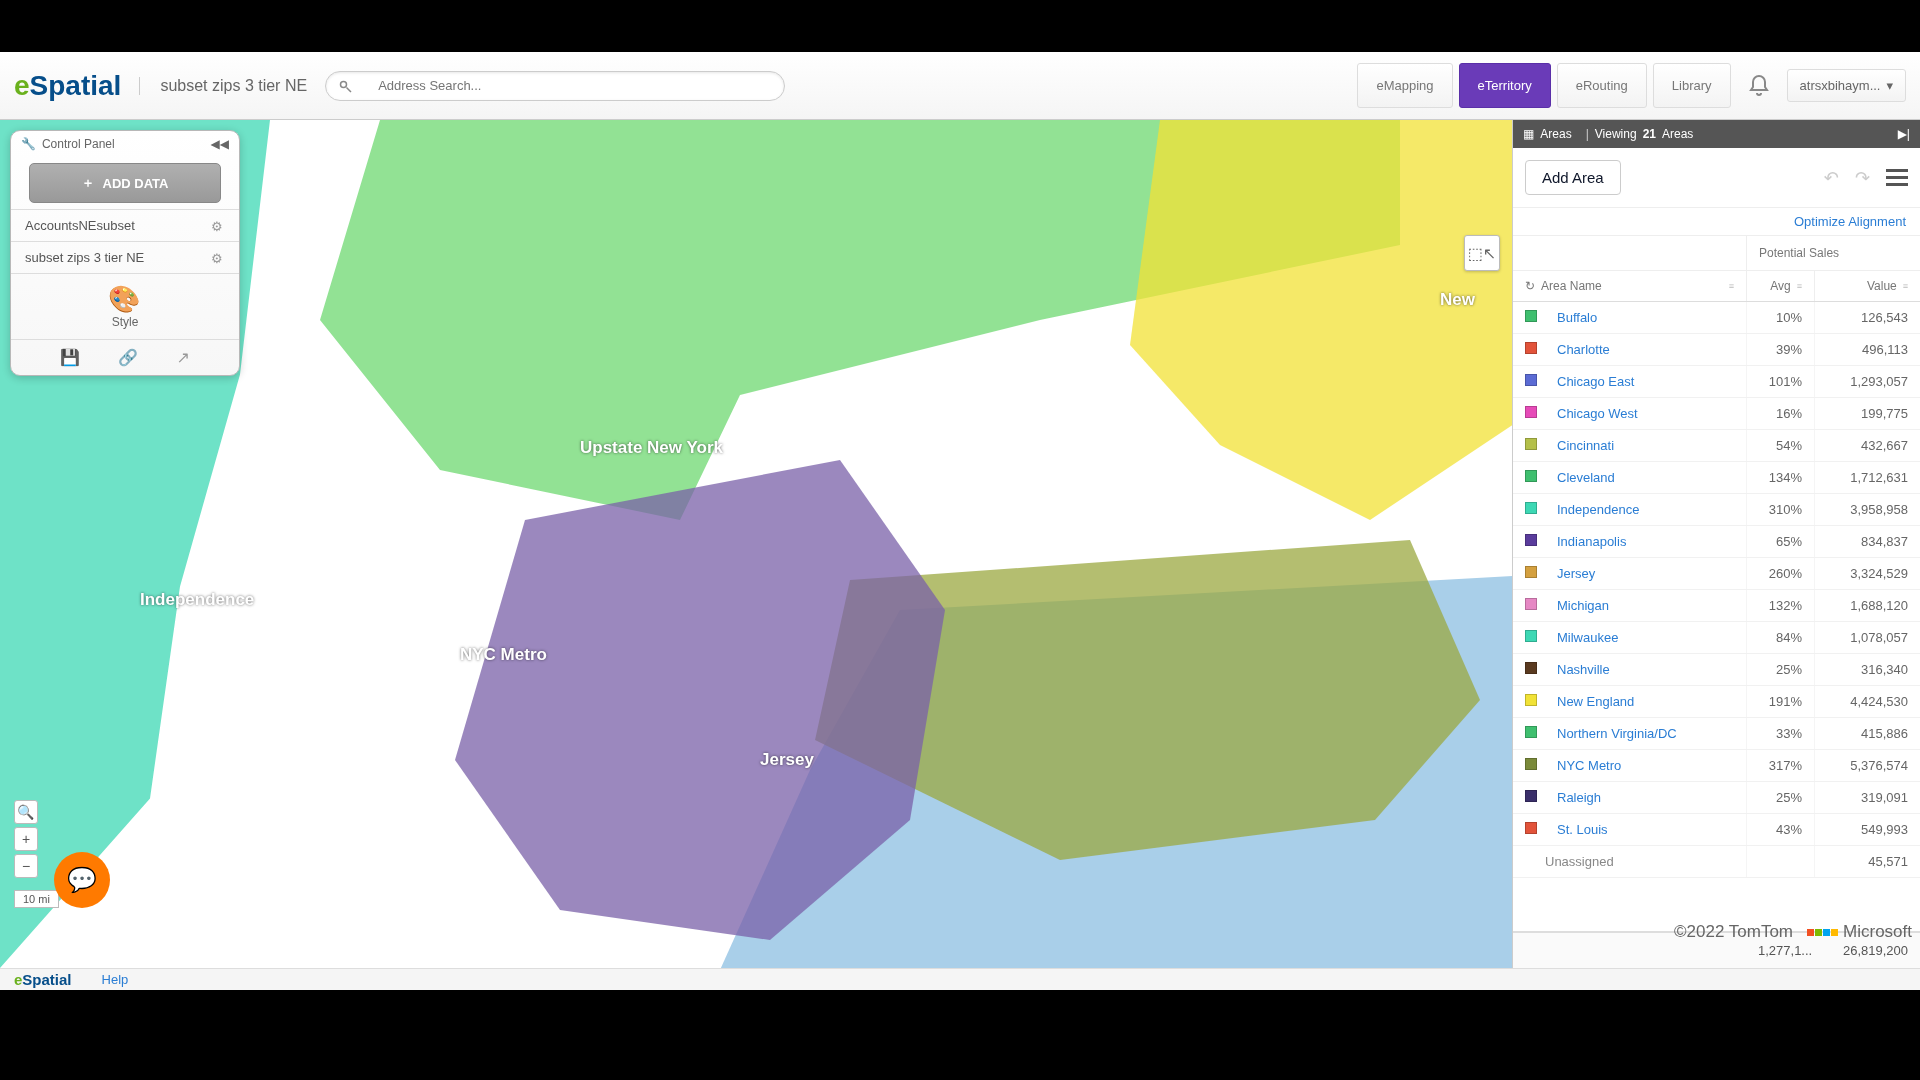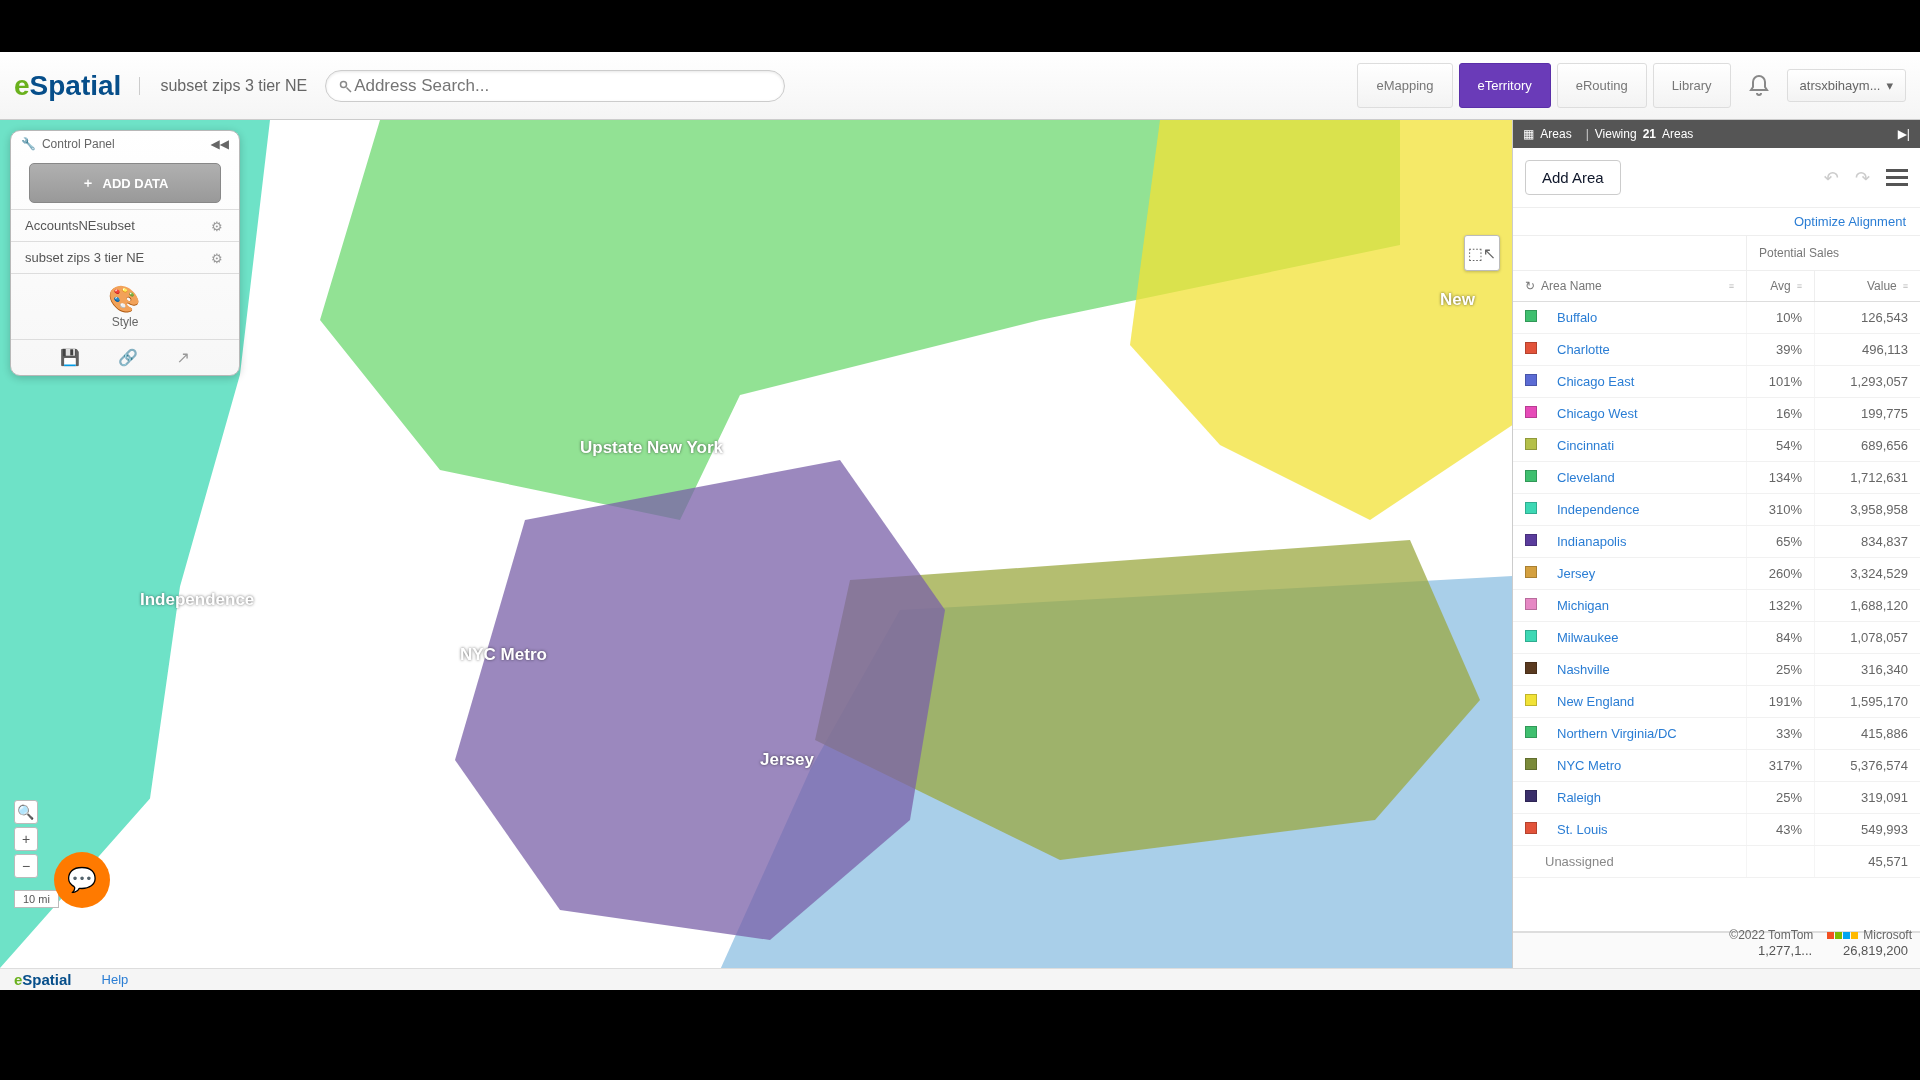--- a/index.html
+++ b/index.html
@@ -4,21 +4,21 @@
 <style>
 *{box-sizing:border-box;margin:0;padding:0;font-family:Arial,Helvetica,sans-serif}
 body{background:#000;width:1920px;height:1080px;overflow:hidden}
 .viewport{position:absolute;left:0;top:52px;width:1920px;height:938px;background:#fff}
 .topbar{height:68px;width:100%;background:linear-gradient(#fff,#f5f5f5);border-bottom:1px solid #ccc;display:flex;align-items:center;padding:0 14px;justify-content:space-between}
 .tb-left{display:flex;align-items:center;gap:18px}
 .logo{font-size:28px;font-weight:700;color:#064e8a}
 .logo .e{color:#6ab11d}
 .title{font-size:16px;color:#666;border-left:1px solid #ccc;padding-left:20px}
 .search{display:flex;align-items:center;background:#fff;border:1px solid #ccc;border-radius:18px;padding:5px 10px;width:460px;box-shadow:inset 0 1px 3px rgba(0,0,0,.1)}
-.search input{border:none;outline:none;flex:1;font-size:17px;color:#888;margin-left:0}
+.search input{border:none;outline:none;flex:1;font-size:13px;color:#888;margin-left:24px}
 .pin-icon{width:18px;height:18px;color:#888}
 .tb-right{display:flex;align-items:center;gap:6px}
 .nav-btn{padding:14px 18px;font-size:13px;color:#777;border:1px solid #ddd;background:linear-gradient(#fff,#f3f3f3);border-radius:3px;cursor:pointer}
 .nav-btn.active{background:#6a3bb8;color:#fff;border-color:#5a2fa8}
 .bell{width:24px;height:24px;color:#888;margin:0 10px}
 .user{display:flex;align-items:center;gap:6px;border:1px solid #ddd;border-radius:3px;padding:8px 12px;font-size:13px;color:#666;background:linear-gradient(#fff,#f3f3f3);cursor:pointer}
 .map-area{position:relative;width:100%;height:848px;overflow:hidden}
 .map-bg{width:100%;height:100%;position:absolute}
 .territory{position:absolute;opacity:.75}
 .t-teal{background:#3dd8b4;clip-path:polygon(0 0,45% 0,40% 30%,30% 55%,25% 80%,0 100%);width:600px;height:848px;left:0;top:0}
@@ -61,21 +61,21 @@
 .area-list{flex:1;overflow-y:auto;scrollbar-width:thin}
 .area-row{display:grid;grid-template-columns:1fr 68px 106px;font-size:13px;border-bottom:1px solid #f1f1f1}
 .area-row>div{padding:8px 12px}
 .ar-name{display:flex;align-items:flex-start;gap:20px}
 .swatch{width:12px;height:12px;border:1px solid rgba(0,0,0,.2);flex-shrink:0}
 .ar-name span{color:#2a7dd4;cursor:pointer}
 .ar-avg,.ar-val{text-align:right;color:#666;border-left:1px solid #f5f5f5}
 .totals{display:grid;grid-template-columns:1fr 68px 106px;font-size:13px;font-weight:400;color:#555;border-top:2px solid #ddd;background:#fafafa}
 .totals>div{padding:10px 12px;text-align:right}
 .sel-tool{position:absolute;top:115px;right:420px;width:36px;height:36px;background:#fff;border:1px solid #bbb;border-radius:3px;display:flex;align-items:center;justify-content:center;color:#666;box-shadow:0 1px 3px rgba(0,0,0,.2)}
-.attribution{position:absolute;bottom:26px;right:8px;font-size:12px;color:#666;display:flex;gap:14px;align-items:center}
+.attribution{position:absolute;bottom:26px;right:8px;font-size:17px;color:#666;display:flex;gap:14px;align-items:center}
 .ms-logo{display:inline-flex;gap:1px}
 .ms-logo i{width:7px;height:7px}
 .footer{height:22px;background:#f5f5f5;border-top:1px solid #ddd;display:flex;align-items:center;gap:30px;padding:0 14px;font-size:13px}
 .footer .logo2{font-size:15px;font-weight:700;color:#064e8a;cursor:pointer}
 .footer .logo2 .e{color:#6ab11d}
 .help{color:#2a7dd4;cursor:pointer}
 .sort-ico{font-size:9px;color:#bbb}
 </style>
 </head>
 <body>
@@ -239,21 +239,21 @@
             </div>
             <div class="ar-avg">16%</div>
             <div class="ar-val">199,775</div>
           </div>
           <div class="area-row">
             <div class="ar-name">
               <span class="swatch" style="background:#b4c04a"></span>
               <span>Cincinnati</span>
             </div>
             <div class="ar-avg">54%</div>
-            <div class="ar-val">689,656</div>
+            <div class="ar-val">432,667</div>
           </div>
           <div class="area-row">
             <div class="ar-name">
               <span class="swatch" style="background:#3fbf6f"></span>
               <span>Cleveland</span>
             </div>
             <div class="ar-avg">134%</div>
             <div class="ar-val">1,712,631</div>
           </div>
           <div class="area-row">
@@ -303,21 +303,21 @@
             </div>
             <div class="ar-avg">25%</div>
             <div class="ar-val">316,340</div>
           </div>
           <div class="area-row">
             <div class="ar-name">
               <span class="swatch" style="background:#f1e236"></span>
               <span>New England</span>
             </div>
             <div class="ar-avg">191%</div>
-            <div class="ar-val">1,595,170</div>
+            <div class="ar-val">4,424,530</div>
           </div>
           <div class="area-row">
             <div class="ar-name">
               <span class="swatch" style="background:#3fbf6f"></span>
               <span>Northern Virginia/DC</span>
             </div>
             <div class="ar-avg">33%</div>
             <div class="ar-val">415,886</div>
           </div>
           <div class="area-row">

